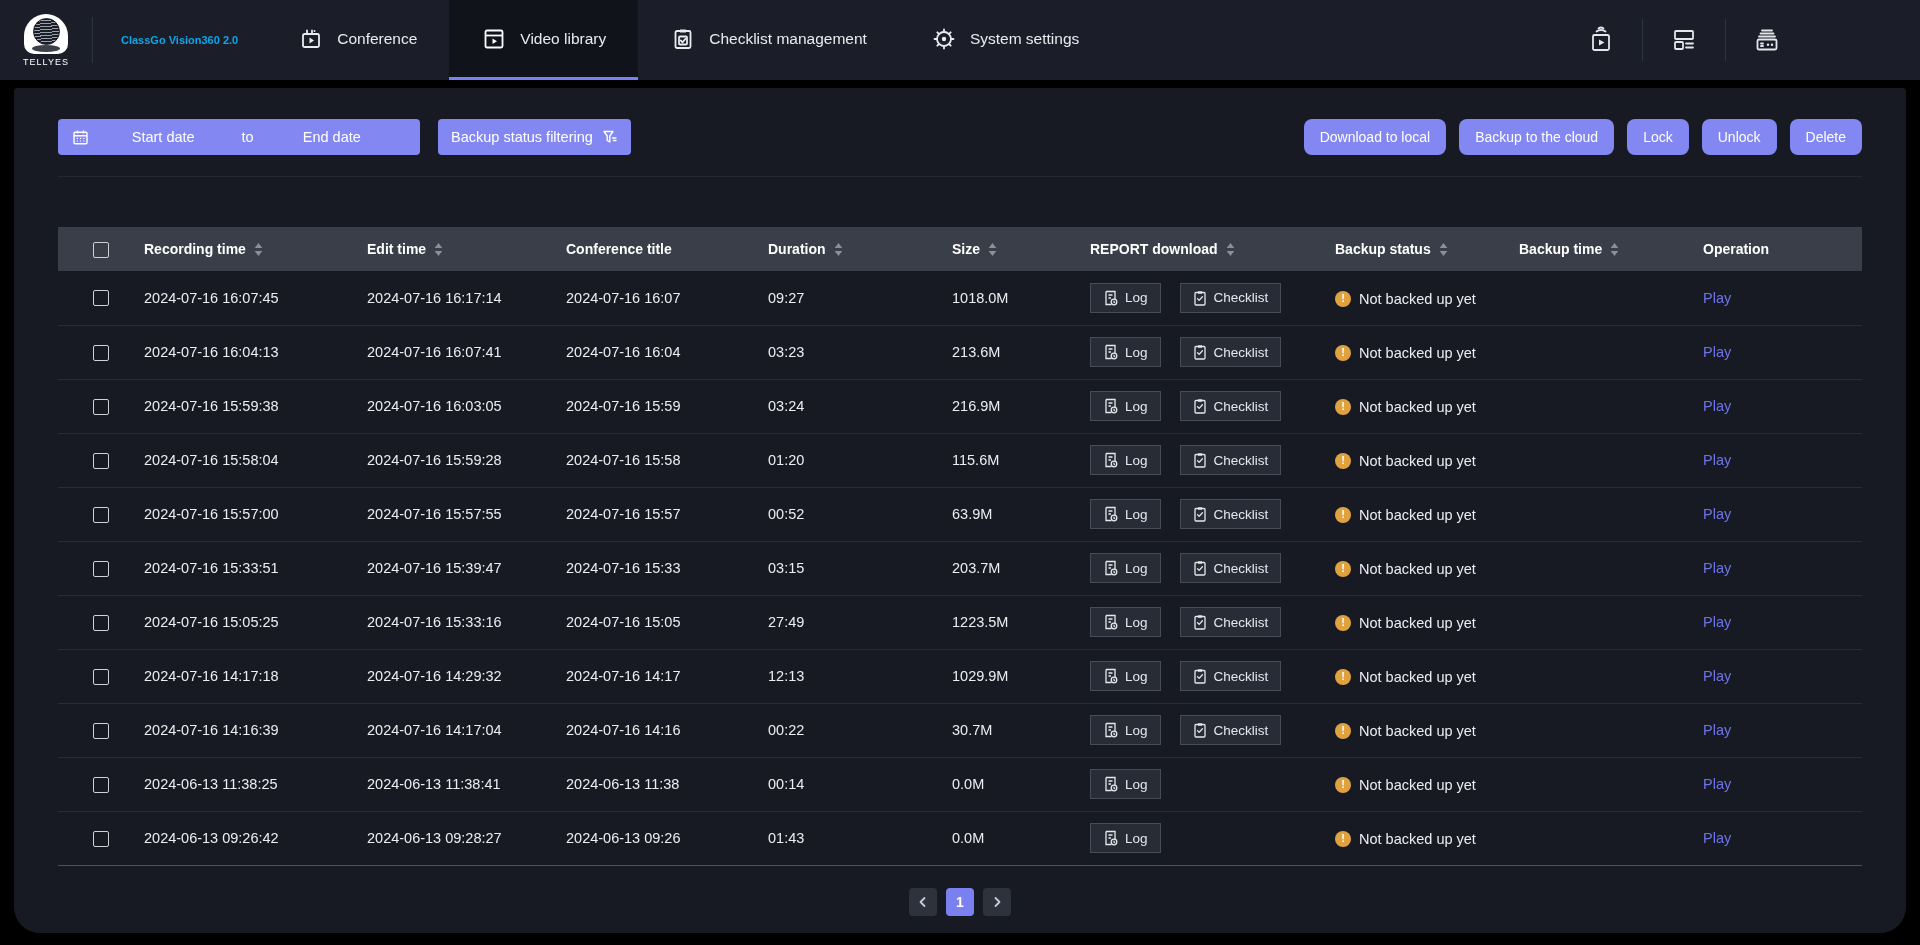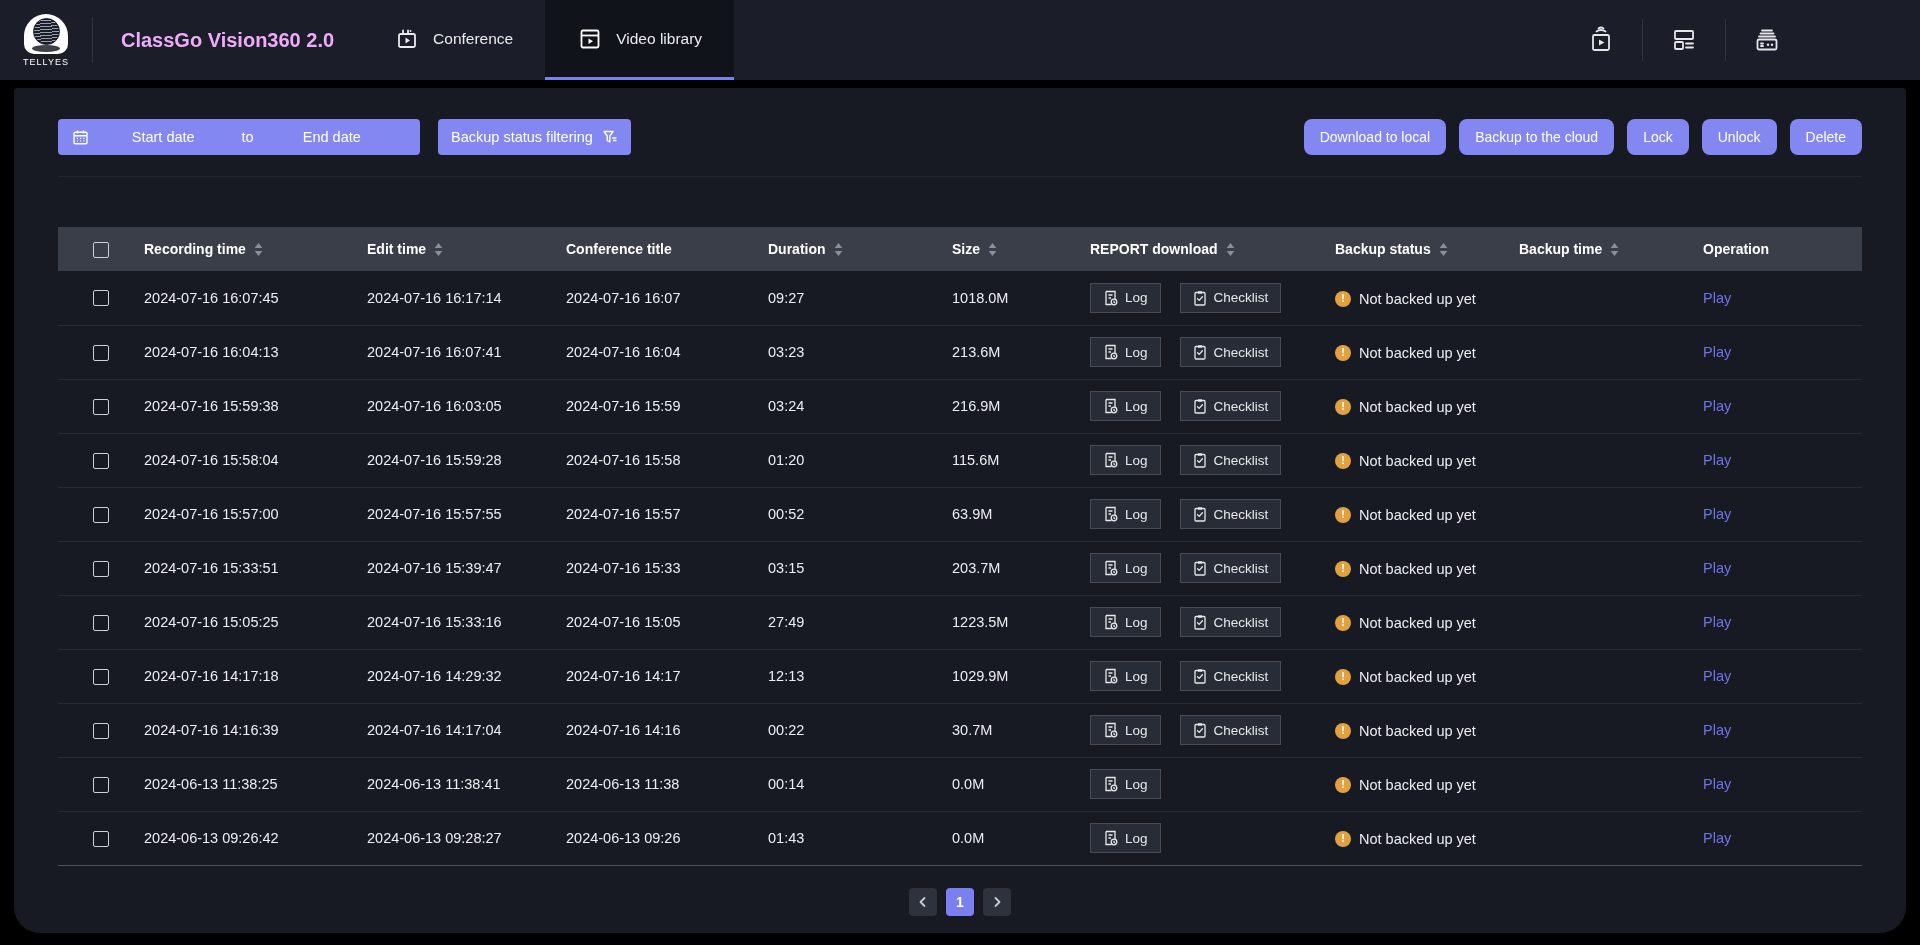--- a/index.html
+++ b/index.html
@@ -10,21 +10,21 @@
   .navbar { height: 80px; background: #1b1e29; display: flex; align-items: stretch; }
   .logo-wrap { width: 92px; display: flex; flex-direction: column; align-items: center; justify-content: center; }
   .logo-arch { width: 44px; height: 40px; background: #fff; border-radius: 22px 22px 10px 10px;
     position: relative; display: flex; align-items: flex-start; justify-content: center; padding-top: 4px; }
   .logo-globe { width: 27px; height: 27px; border-radius: 50%; background:
     repeating-linear-gradient(175deg, #1b1e29 0 2px, #9aa0ab 2px 3px); border: 1px solid #11141c; }
   .logo-arch::after { content:""; position:absolute; bottom: 2px; left: 8px; right: 8px; height: 7px;
     background: #1b1e29; border-radius: 50%; opacity:.85; }
   .logo-text { color: #fff; font-size: 9px; letter-spacing: 1px; margin-top: 3px; }
   .nav-vdiv { width: 1px; background: #2e3340; height: 46px; align-self: center; }
-  .app-title { display: flex; align-items: center; padding: 0 28px; color: #f0abfc; font-size: 20px; font-weight: bold; white-space: nowrap; }
+  .app-title { display: flex; align-items: center; padding: 0 28px; color: #0ea5e9; font-size: 11px; font-weight: bold; white-space: nowrap; }
   .nav-tab { display: flex; align-items: center; gap: 13px; padding: 16px 32px; color: #e9ebee; font-size: 15.5px;
     cursor: pointer; border-bottom: 3px solid transparent; }
   .nav-tab.active { background: #10131a; border-bottom-color: #7b80f2; }
   .nav-tab svg { display: block; }
   .nav-right { margin-left: auto; display: flex; align-items: center; padding-right: 112px; }
   .nav-icon-btn { width: 82px; display: flex; justify-content: center; cursor: pointer; }
   .nav-right .nav-vdiv { height: 42px; }
 
   
   .card { margin: 8px 14px 0 14px; height: 845px; background: #171a23; border-radius: 4px 4px 26px 26px;
@@ -105,21 +105,42 @@
     <span>
       <svg width="26" height="26" viewBox="0 0 26 26" fill="none" stroke="#ffffff" stroke-width="1.8">
         <rect x="4.5" y="4.5" width="17" height="17" rx="1.5"></rect>
         <path d="M4.5 9.5 H21.5"></path>
         <path d="M11.5 12.5 L16 15.2 L11.5 17.9 Z" fill="#ffffff" stroke="none"></path>
       </svg>
     </span>
     <span>Video library</span>
   </div>
 
-
+  <div class="nav-tab">
+    <span>
+      <svg width="26" height="26" viewBox="0 0 26 26" fill="none" stroke="#e9ebee" stroke-width="1.8">
+        <rect x="5.5" y="5" width="15" height="17" rx="1.5"></rect>
+        <path d="M10 5 H16" stroke-width="3"></path>
+        <rect x="9" y="10.5" width="8" height="8" rx="1"></rect>
+        <path d="M10.8 14.5 L12.6 16.3 L15.5 12.8" stroke-linecap="round" stroke-linejoin="round"></path>
+      </svg>
+    </span>
+    <span>Checklist management</span>
+  </div>
+
+  <div class="nav-tab">
+    <span>
+      <svg width="26" height="26" viewBox="0 0 26 26" fill="none" stroke="#e9ebee" stroke-width="1.8">
+        <circle cx="13" cy="13" r="7"></circle>
+        <circle cx="13" cy="13" r="2.2" fill="#e9ebee" stroke="none"></circle>
+        <path d="M13 3.5 V6 M13 20 V22.5 M3.5 13 H6 M20 13 H22.5 M6.3 6.3 L8 8 M18 18 L19.7 19.7 M19.7 6.3 L18 8 M8 18 L6.3 19.7" stroke-linecap="round"></path>
+      </svg>
+    </span>
+    <span>System settings</span>
+  </div>
 
   <div class="nav-right">
     <div class="nav-icon-btn">
       <svg width="28" height="30" viewBox="0 0 28 30" fill="none" stroke="#e4e6ea" stroke-width="1.8">
         <rect x="6" y="10" width="16" height="15" rx="1.5"></rect>
         <path d="M12 14.5 L17.5 17.5 L12 20.5 Z" fill="#e4e6ea" stroke="none"></path>
         <path d="M9.5 6.5 C12 4.5 16 4.5 18.5 6.5" stroke-linecap="round"></path>
         <path d="M11.5 3.5 C13 2.3 15 2.3 16.5 3.5" stroke-linecap="round"></path>
       </svg>
     </div>

